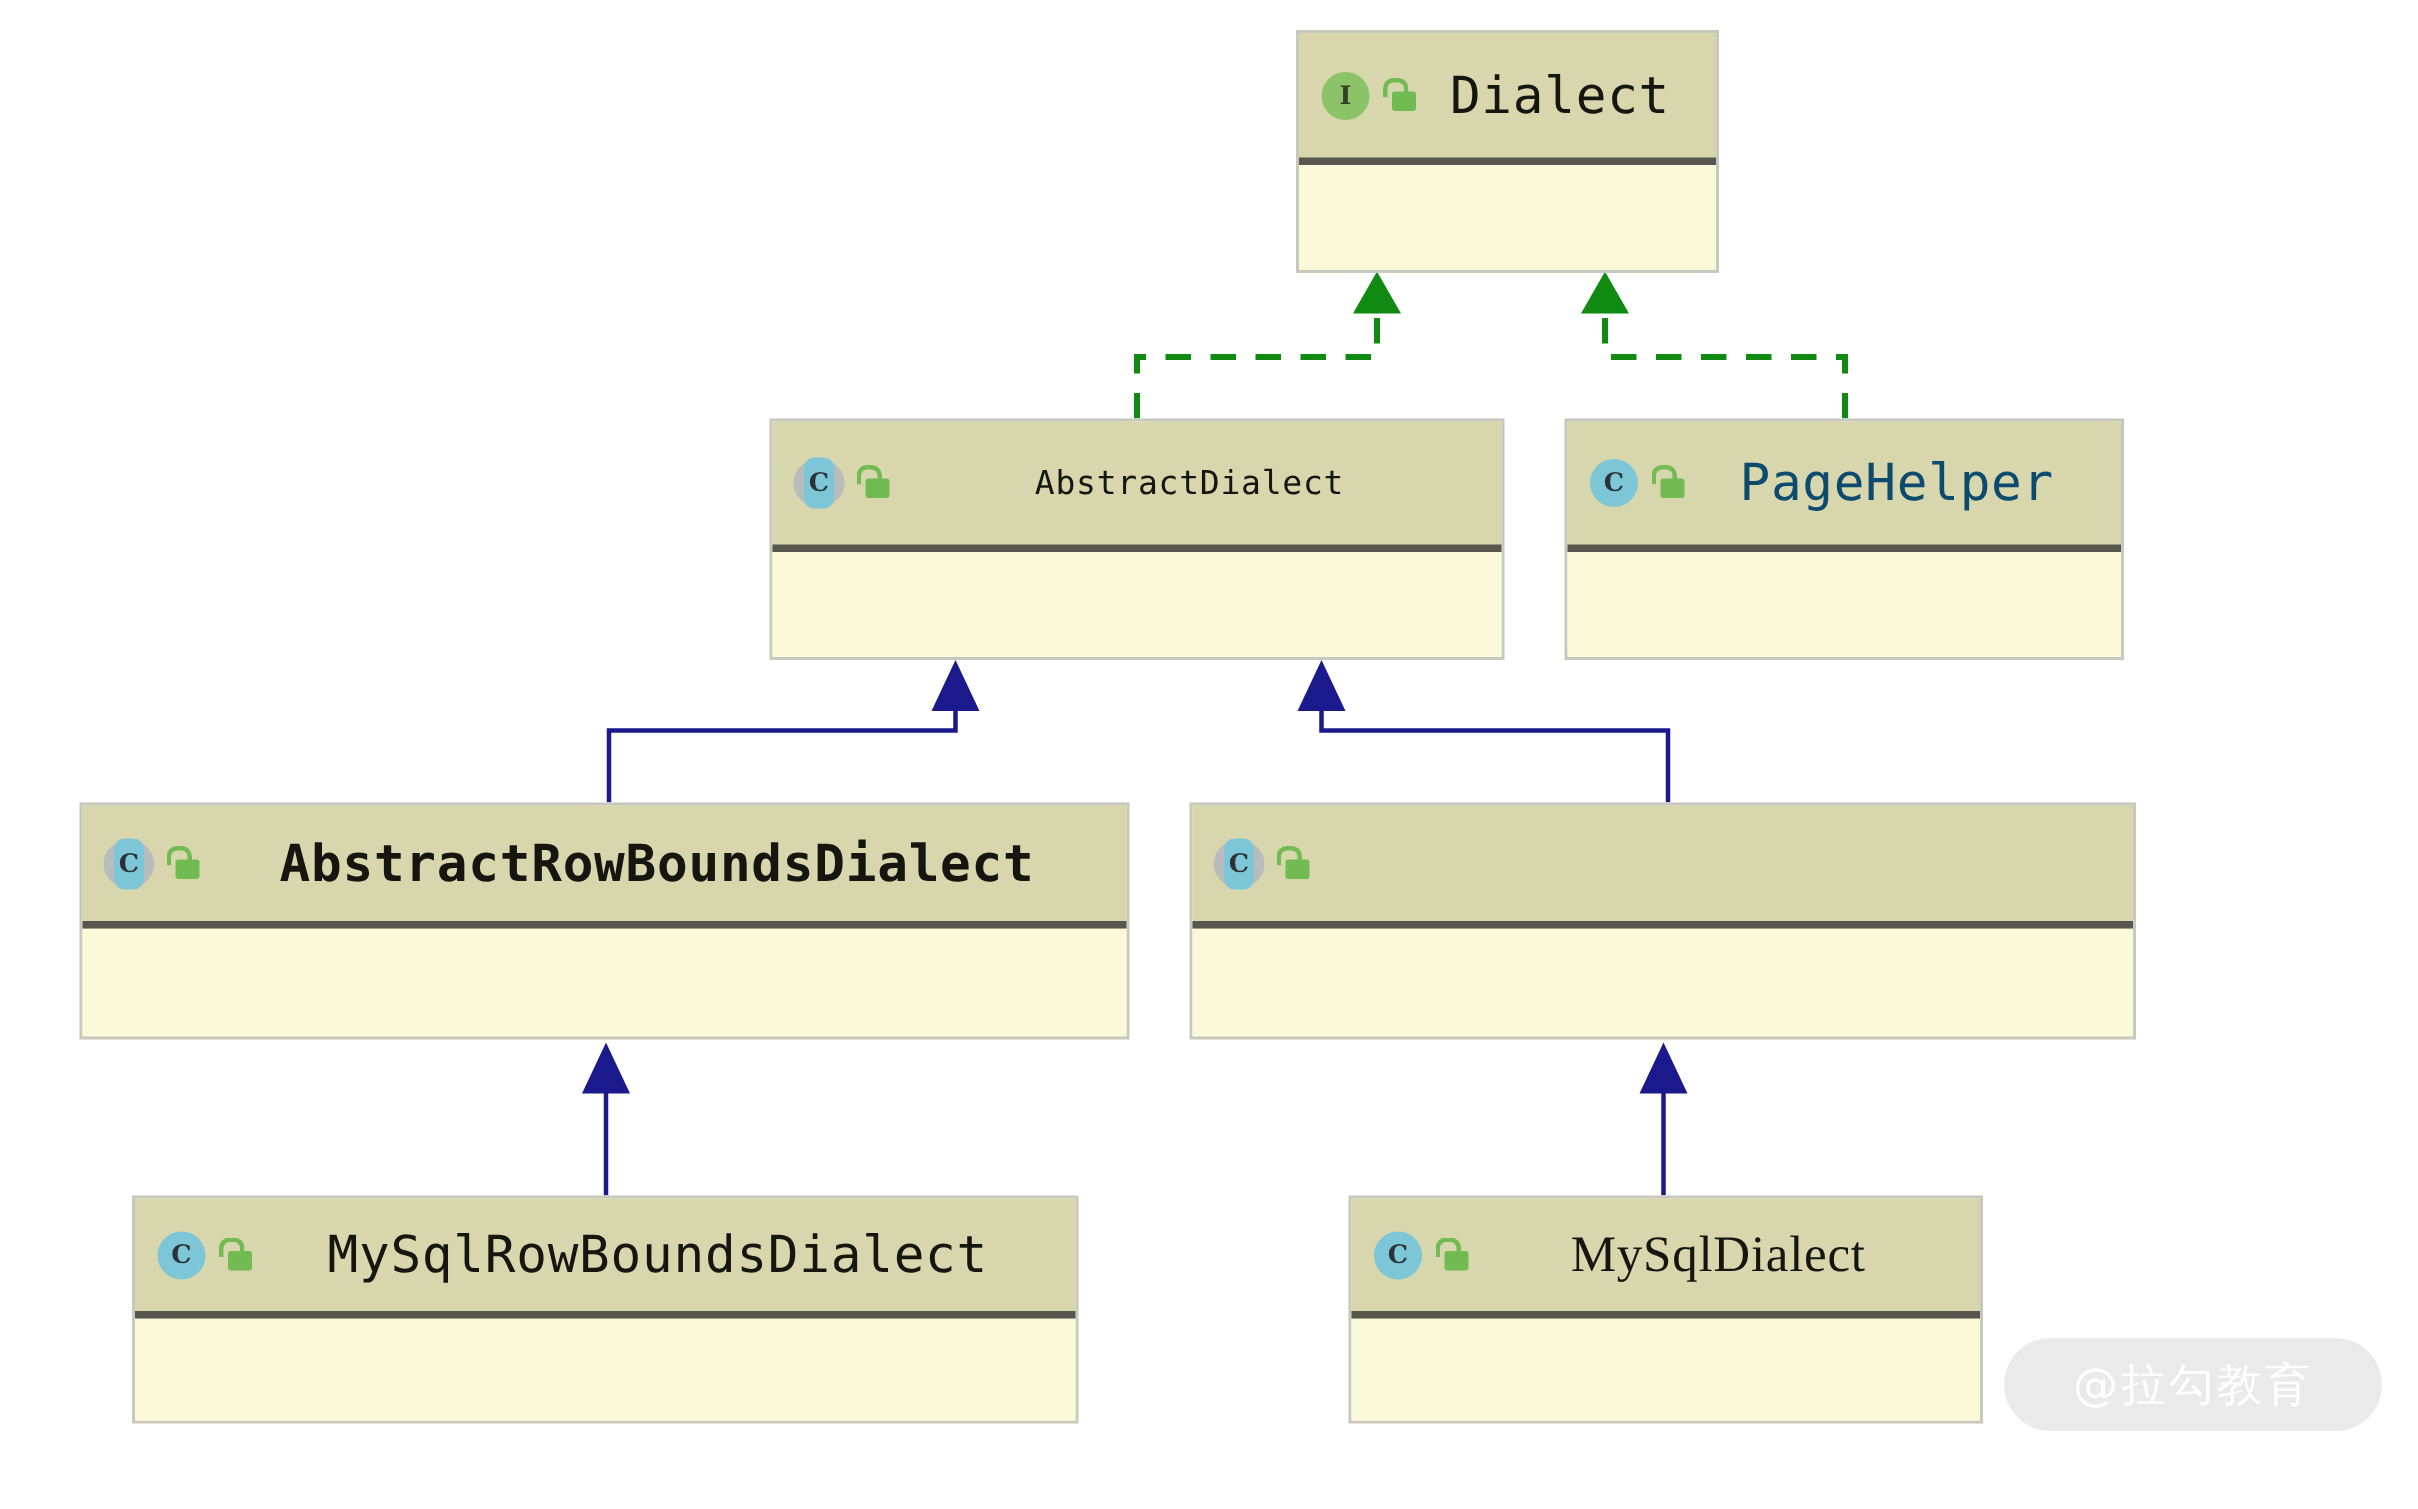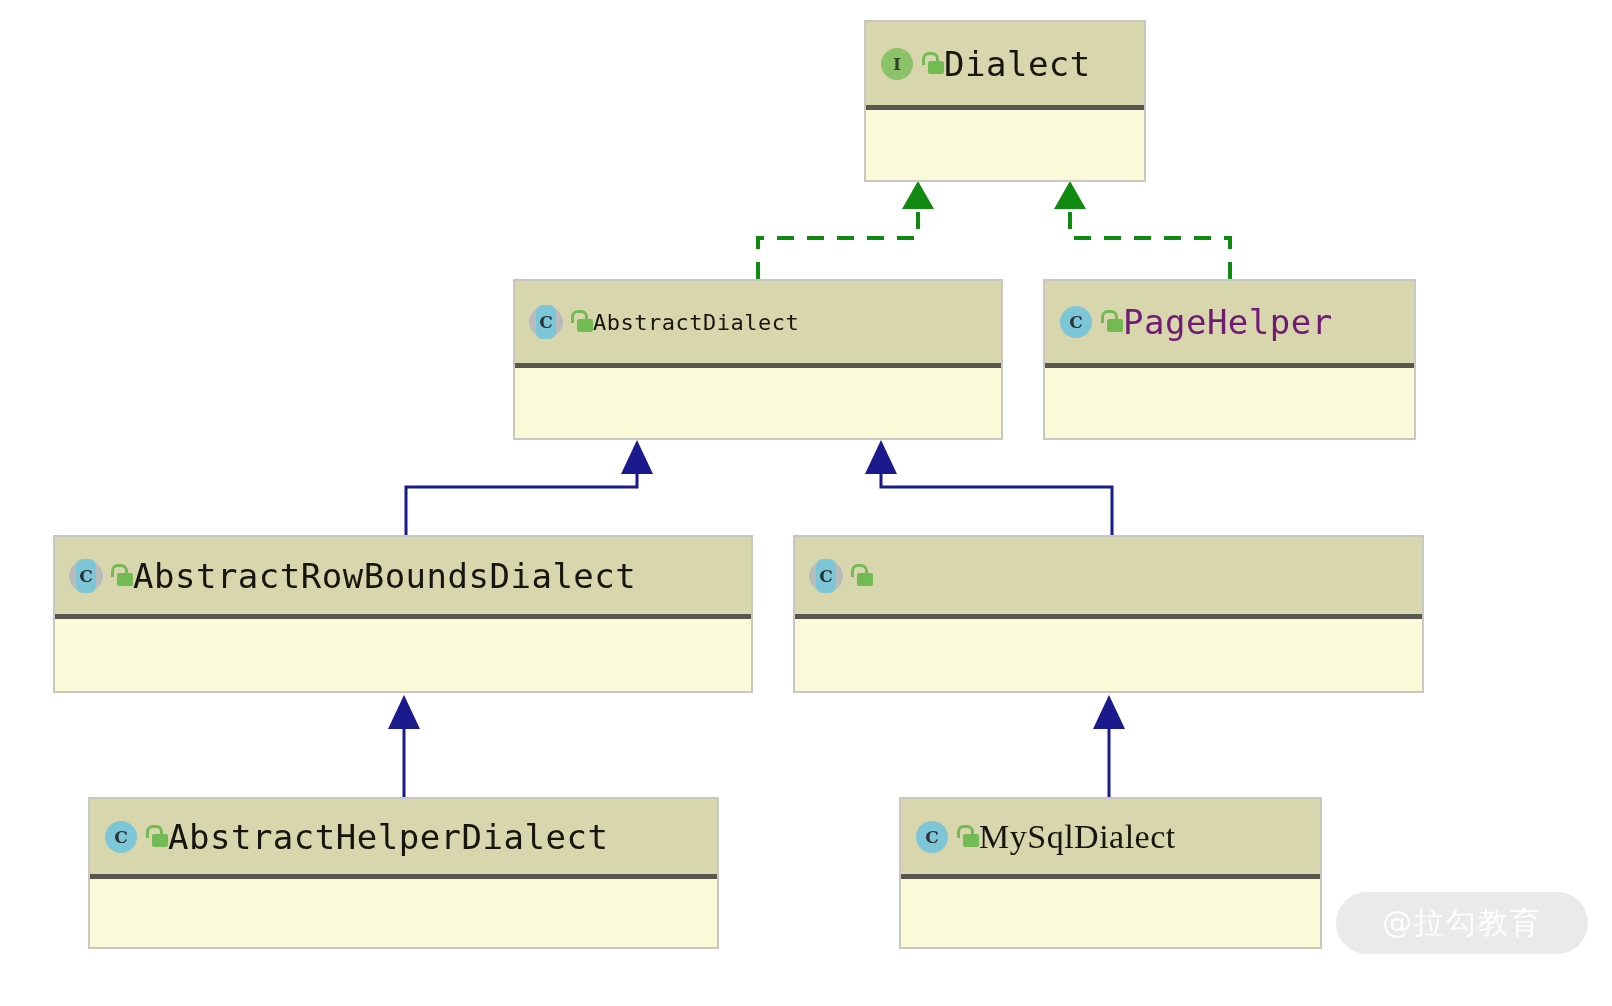--- a/index.html
+++ b/index.html
@@ -48,26 +48,27 @@
     padding-left: 14px;
     position: relative;
   }
   .uml-body {
     box-sizing: border-box;
     background: #fafad9;
     width: 100%;
   }
   .uml-title {
     flex: 1 1 auto;
+    text-align: center;
     color: #17150f;
     letter-spacing: 0.5px;
     white-space: nowrap;
     padding-right: 8px;
   }
-  .uml-title.link-name { color: #701a75; }
+  .uml-title.link-name { color: #0c4a6e; }
 
   
   .icon-group {
     flex: 0 0 auto;
     display: flex;
     align-items: center;
     gap: 6px;
   }
   .kind-icon {
     position: relative;
@@ -271,21 +272,21 @@
         <span class="kind-icon abs">
           <span class="halo"></span>
           <span class="disc"></span>
           <span class="glyph">C</span>
         </span>
         <span class="lock-icon">
           <span class="shackle"></span>
           <span class="bodyblk"></span>
         </span>
       </span>
-      <span class="uml-title" style="font-size:34px;">AbstractRowBoundsDialect</span>
+      <span class="uml-title" style="font-size:34px;font-weight:bold;">AbstractRowBoundsDialect</span>
     </div>
     <div class="uml-body" style="height:71px;"></div>
   </div>
 
   <div class="uml-node" style="left:793px; top:535px; width:631px; height:158px;">
     <div class="uml-header" style="height:82px;">
       <span class="icon-group">
         <span class="kind-icon abs">
           <span class="halo"></span>
           <span class="disc"></span>
@@ -305,21 +306,21 @@
       <span class="icon-group">
         <span class="kind-icon cls">
           <span class="disc"></span>
           <span class="glyph">C</span>
         </span>
         <span class="lock-icon">
           <span class="shackle"></span>
           <span class="bodyblk"></span>
         </span>
       </span>
-      <span class="uml-title" style="font-size:34px;">AbstractHelperDialect</span>
+      <span class="uml-title" style="font-size:34px;">MySqlRowBoundsDialect</span>
     </div>
     <div class="uml-body" style="height:68px;"></div>
   </div>
 
   <div class="uml-node" style="left:899px; top:797px; width:423px; height:152px;">
     <div class="uml-header" style="height:80px;">
       <span class="icon-group">
         <span class="kind-icon cls">
           <span class="disc"></span>
           <span class="glyph">C</span>

